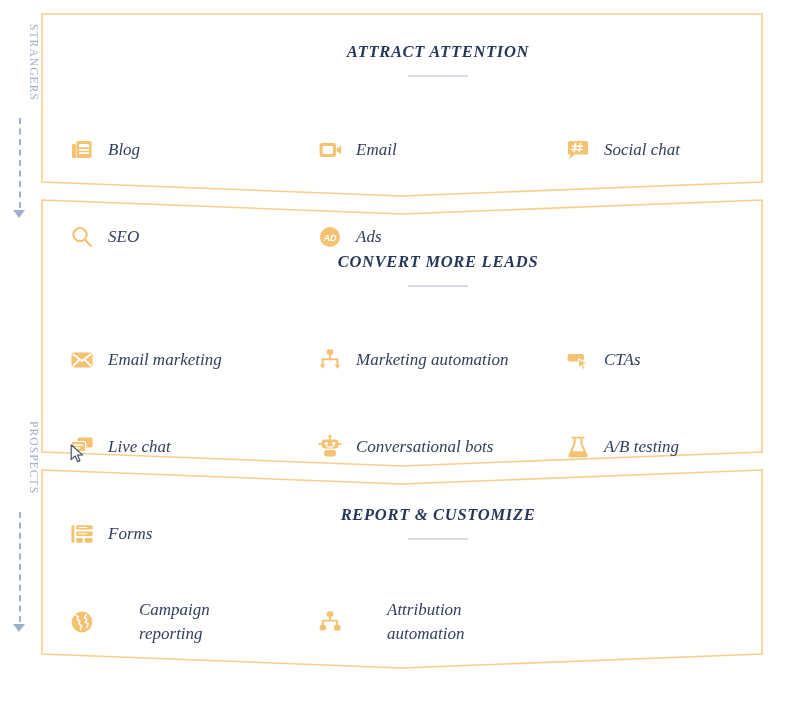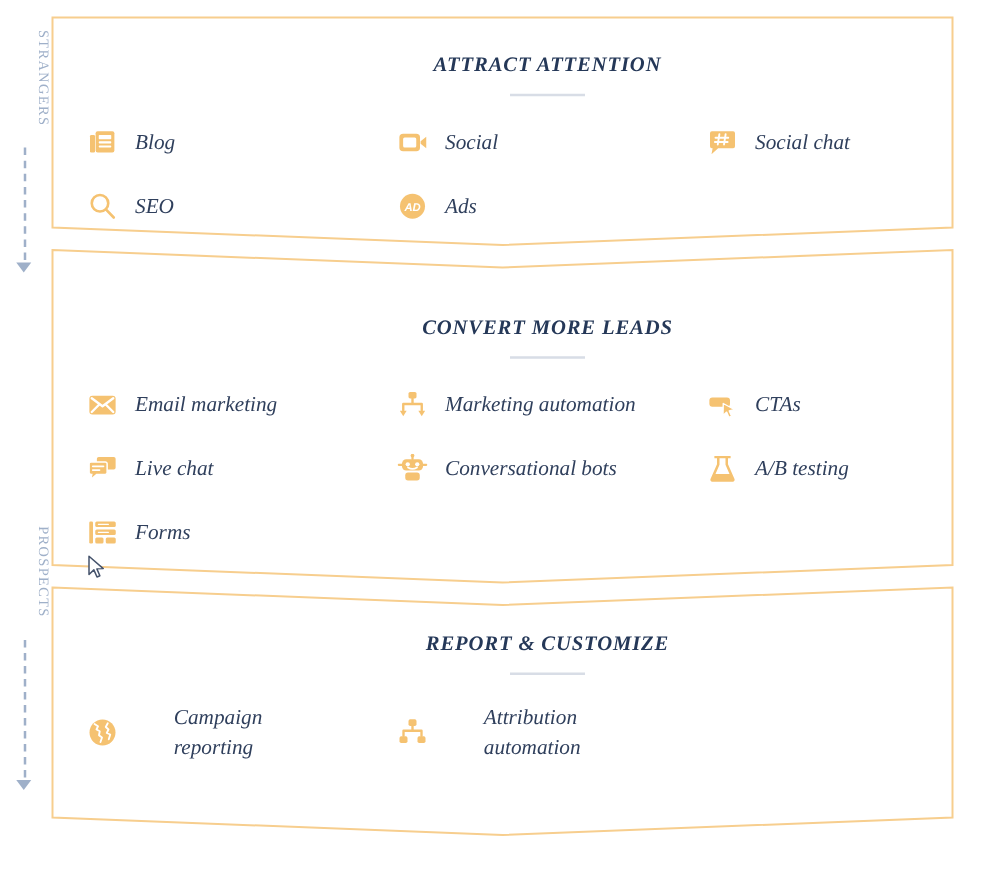--- a/index.html
+++ b/index.html
@@ -102,20 +102,21 @@
   }
   .grid-attract { margin-top: 20px; row-gap: 17px; }
   .grid-convert { margin-top: 20px; row-gap: 17px; }
   .grid-report  { margin-top: 22px; row-gap: 17px; }
 
   .item {
     display: flex;
     align-items: center;
     gap: 14px;
     min-height: 34px;
+    margin-top: 36px;
   }
   .item.two-line { align-items: center; gap: 45px; }
   .item-icon {
     width: 24px;
     height: 24px;
     flex: 0 0 24px;
     display: block;
   }
   .item-label {
     color: #2f3f5c;
@@ -175,21 +176,21 @@
         </svg>
         <span class="item-label">Blog</span>
       </div>
 
       <div class="item">
         <svg class="item-icon" viewBox="0 0 24 24">
           <rect x="1.5" y="5" width="16.5" height="14" rx="3" fill="#F5C271"></rect>
           <path d="M18.5 11 L23 7.4 L23 16.6 L18.5 13 Z" fill="#F5C271"></path>
           <rect x="4.5" y="8" width="10.5" height="8" rx="1.2" fill="#ffffff"></rect>
         </svg>
-        <span class="item-label">Social</span>
+        <span class="item-label">Email</span>
       </div>
 
       <div class="item">
         <svg class="item-icon" viewBox="0 0 24 24">
           <path d="M3.5 3 H20.5 A1.6 1.6 0 0 1 22 4.6 V15 A1.6 1.6 0 0 1 20.5 16.6 H8.5 L3.2 21.3 L4.1 16.6 H3.5 A1.6 1.6 0 0 1 2 15 V4.6 A1.6 1.6 0 0 1 3.5 3 Z" fill="#F5C271"></path>
           <g stroke="#ffffff" stroke-width="1.5" stroke-linecap="round">
             <line x1="9.5" y1="5.4" x2="8.2" y2="13.6"></line>
             <line x1="14.5" y1="5.4" x2="13.2" y2="13.6"></line>
             <line x1="6.4" y1="8.2" x2="16.6" y2="8.2"></line>
             <line x1="5.9" y1="11.6" x2="16.1" y2="11.6"></line>

